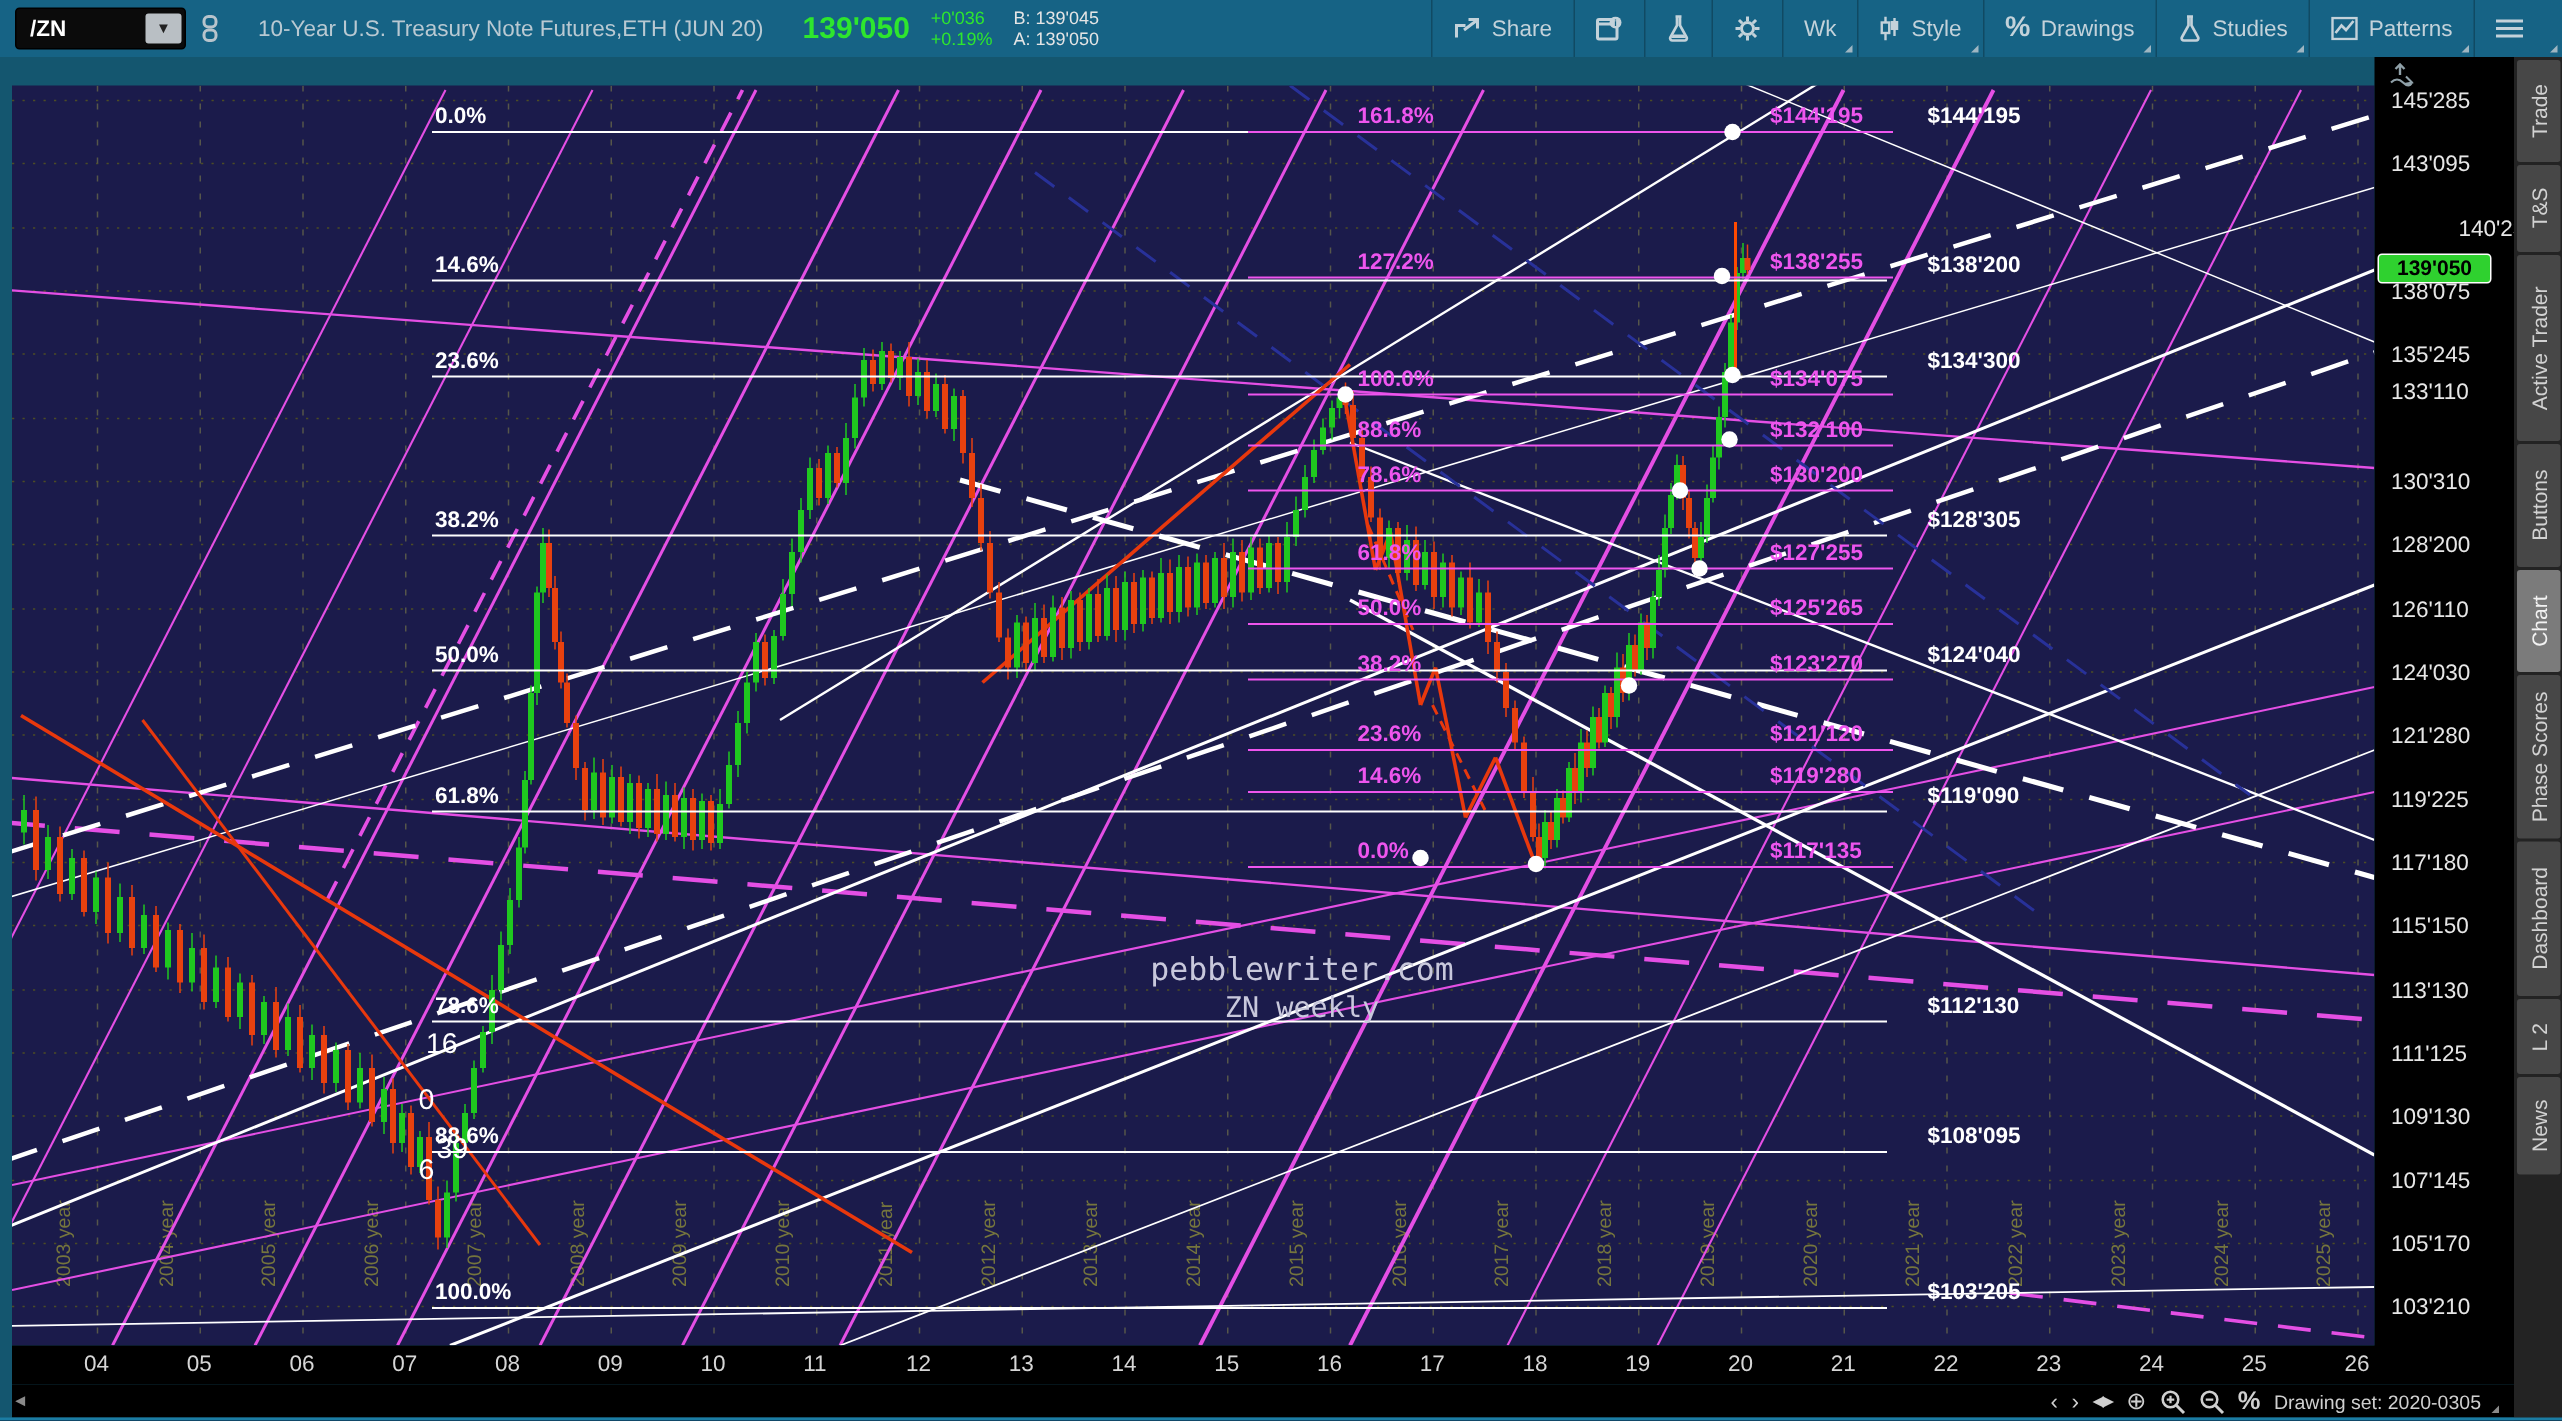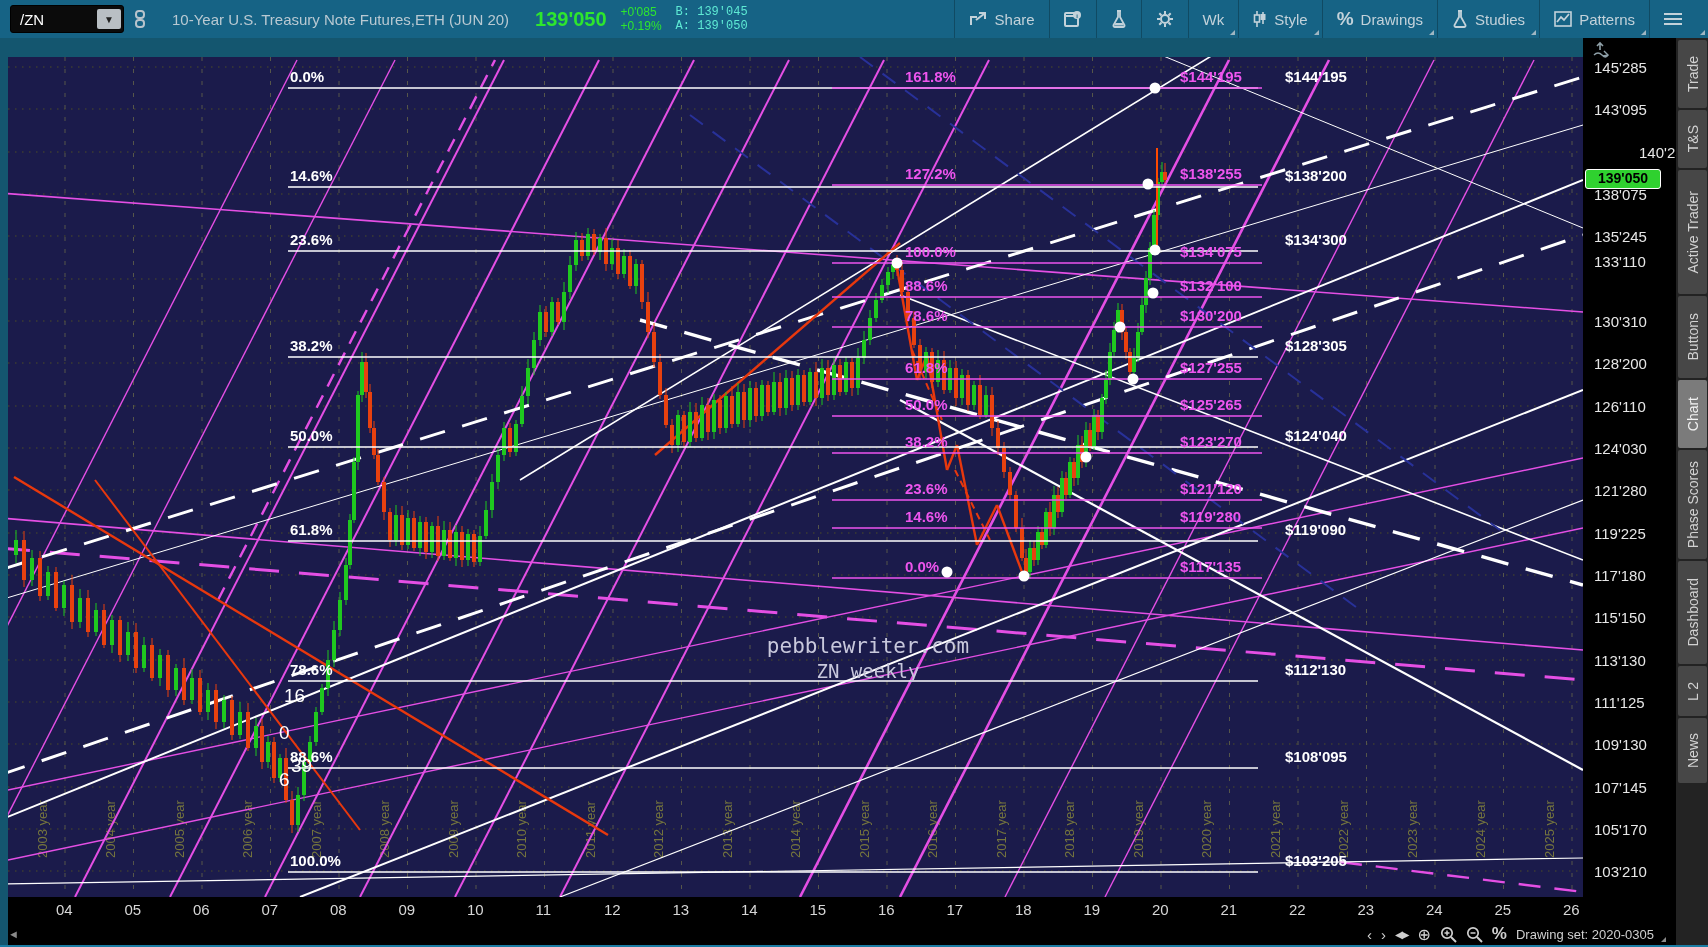--- a/index.html
+++ b/index.html
@@ -6,29 +6,29 @@
   #app{position:relative;width:1708px;height:947px;background:#14566f;overflow:hidden;
        font-family:"Liberation Sans",sans-serif;-webkit-font-smoothing:antialiased;}
   
   #toolbar{position:absolute;left:0;top:0;width:1708px;height:38px;background:#166385;
            display:flex;align-items:center;color:#c3d2da;font-size:15px;}
   .tb-sep{width:1px;height:38px;background:rgba(0,0,0,.25);}
   .tb-btn{position:relative;height:38px;display:flex;align-items:center;gap:7px;padding:0 14px;cursor:pointer;}
   .tb-btn.dd::after{content:"";position:absolute;right:3px;bottom:3px;
       border-left:5px solid transparent;border-bottom:5px solid #9fb6c2;}
   #symbol-box{position:relative;margin-left:10px;width:112px;height:26px;background:#0b0b0b;border:1px solid #000;
-      border-radius:3px;display:flex;align-items:center;color:#fff;font-weight:normal;}
+      border-radius:3px;display:flex;align-items:center;color:#fff;font-weight:bold;}
   #symbol-box .sym-text{flex:1;padding-left:9px;}
   #symbol-box .sym-dd{width:24px;height:20px;margin-right:2px;background:#b9bfc4;border-radius:2px;
       display:flex;align-items:center;justify-content:center;color:#222;font-size:10px;}
   #chart-title{margin-left:16px;color:#b9c9d2;}
   #last-price{margin-left:26px;color:#2ee62e;font-size:20px;font-weight:bold;}
   .stack{display:flex;flex-direction:column;justify-content:center;font-size:12px;line-height:14px;margin-left:14px;}
   .stack.green{color:#2ee62e;}
-  .stack.red{color:#5eead4;font-family:Liberation Mono, monospace;}
+  .stack.red{color:#e5e5e5;}
   .tb-right{display:flex;align-items:center;height:38px;margin-left:auto;}
   .icon-svg{display:block;}
   
   #ohlc{position:absolute;left:8px;top:38px;width:1575px;height:19px;background:#000;display:flex;
         align-items:center;color:#d2d2d2;font-size:14px;}
   #ohlc .sym{font-weight:bold;color:#fff;padding:0 10px;}
   #ohlc .cell{padding:0 10px;border-left:1px solid #3a3a3a;white-space:nowrap;}
   
   #plot{position:absolute;left:8px;top:57px;width:1575px;height:840px;background:#1b1b4b;overflow:hidden;}
   
@@ -67,21 +67,21 @@
   </div>
   <div class="tb-btn" style="padding:0 8px;">
     <svg class="icon-svg" width="16" height="18" viewBox="0 0 16 18">
       <rect x="4" y="1" width="8" height="7" rx="3" fill="none" stroke="#b8c4cc" stroke-width="2"></rect>
       <rect x="4" y="10" width="8" height="7" rx="3" fill="none" stroke="#b8c4cc" stroke-width="2"></rect>
     </svg>
   </div>
   <span id="chart-title">10-Year U.S. Treasury Note Futures,ETH (JUN 20)</span>
   <span id="last-price">139'050</span>
   <div class="stack green">
-    <span>+0'085</span>
+    <span>+0'036</span>
         <span>+0.19%</span>
   </div>
   <div class="stack red">
     <span>B: 139'045</span>
         <span>A: 139'050</span>
   </div>
   <div class="tb-right">
     <div class="tb-sep"></div>
     <div class="tb-btn">
       <svg class="icon-svg" width="19" height="16" viewBox="0 0 19 16">

